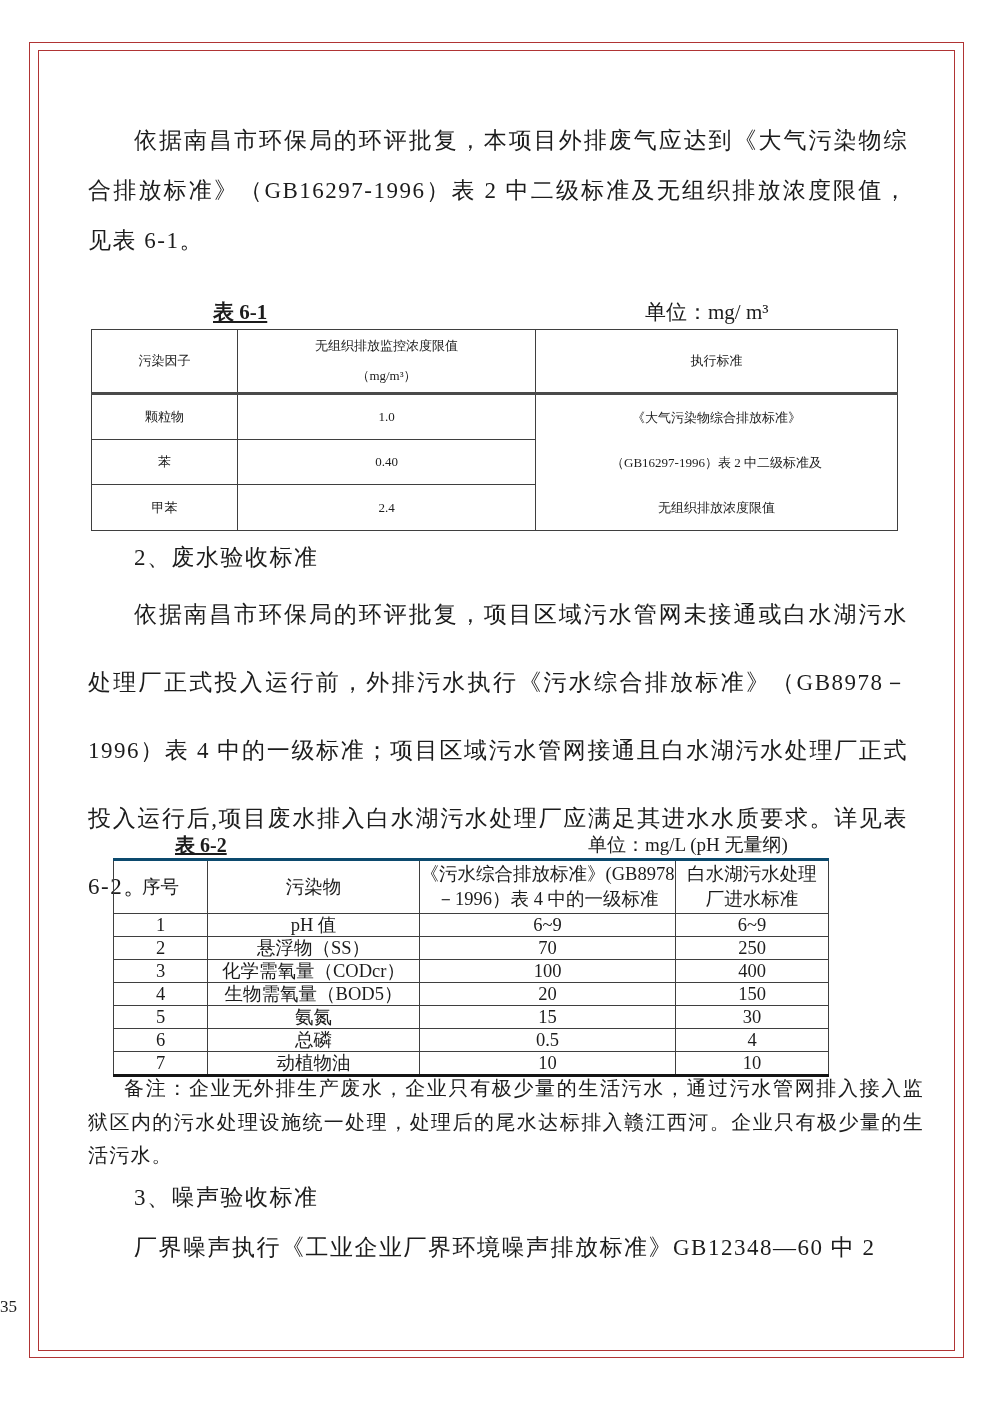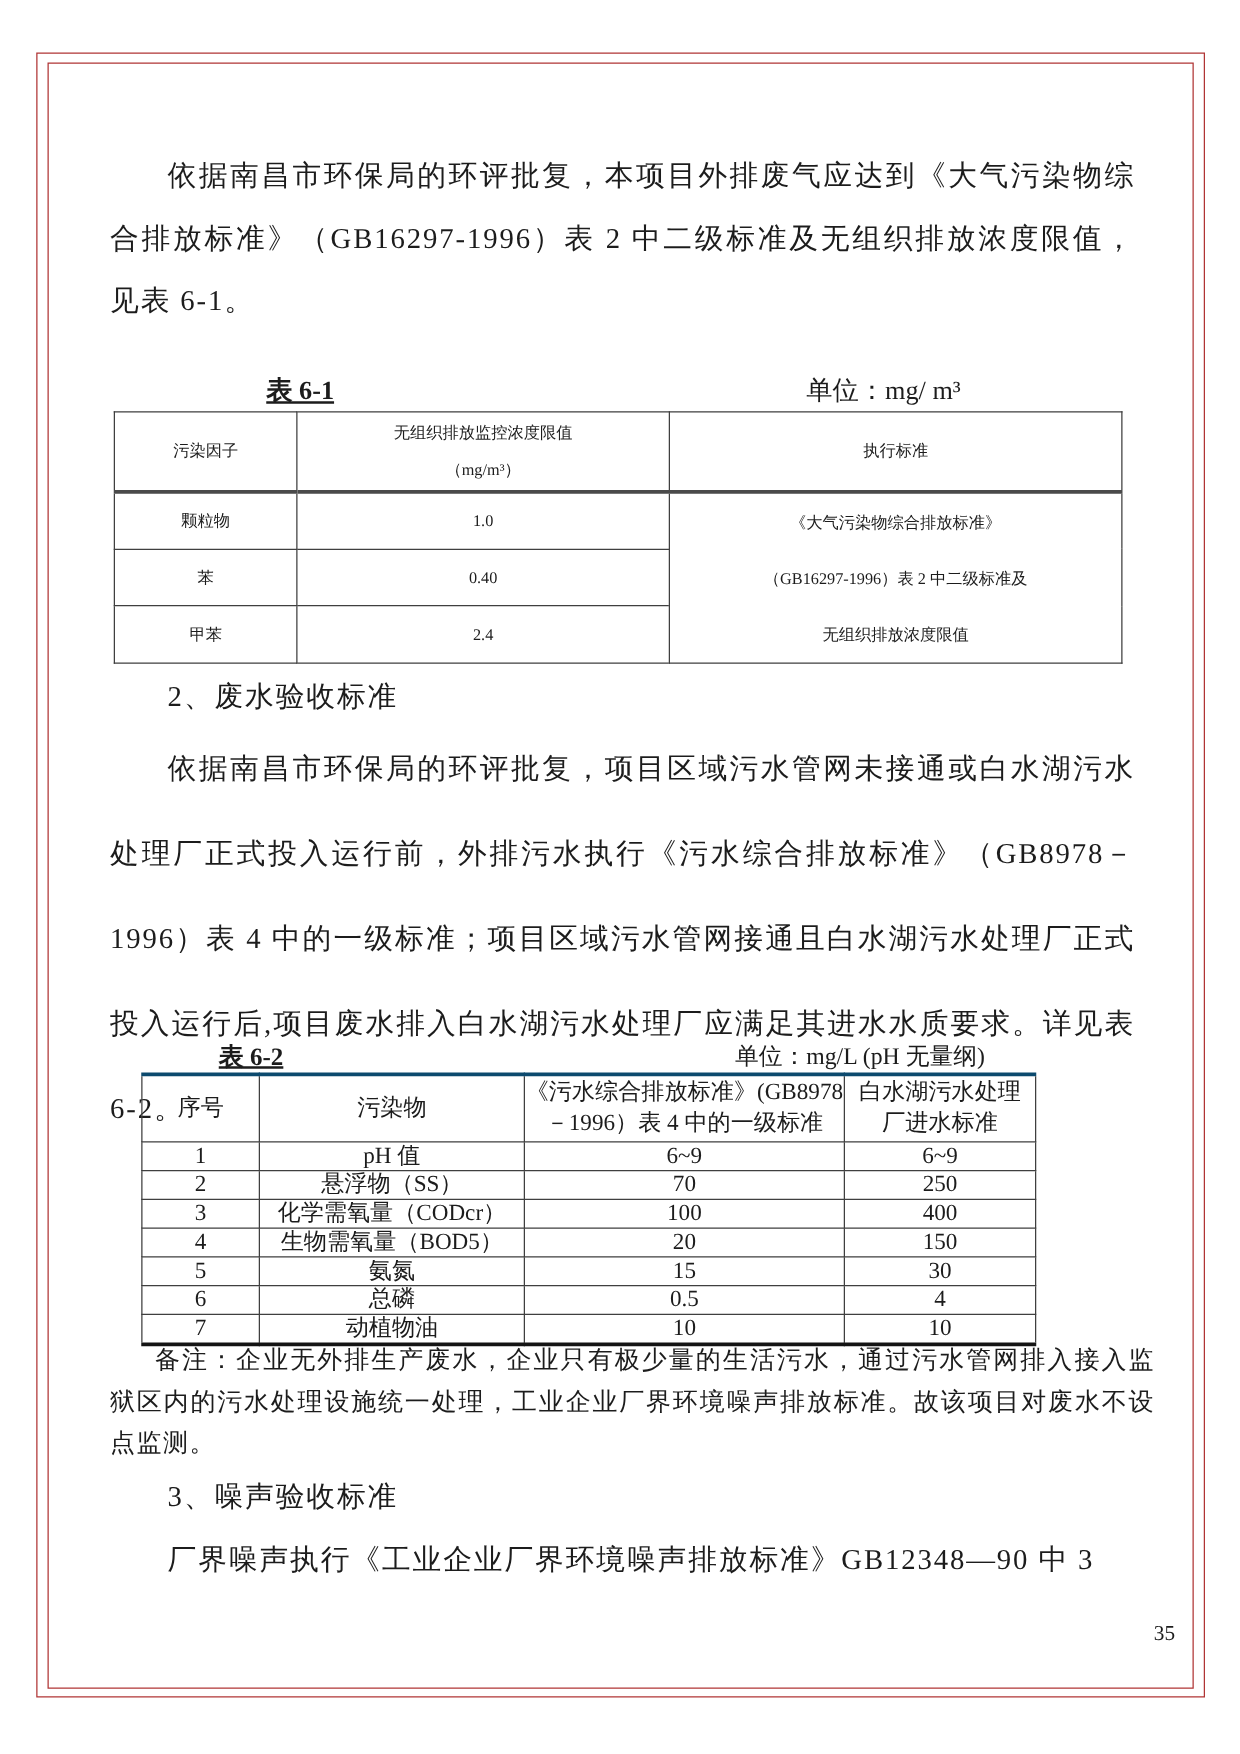--- a/index.html
+++ b/index.html
@@ -39,21 +39,21 @@
   #table2 tr.head td { height:54px; line-height:25px; }
   #table2 tr.data td { height:23px; line-height:22px; }
 
   .note {
     position:absolute; left:88px; top:1072px; width:836px;
     font-size:20px; line-height:33.5px; letter-spacing:1.2px;
     text-align:justify; text-indent:1.8em;
   }
   .single { line-height:40px; }
   .pagenum { position:absolute; left:0; top:1297px; width:940px;
-             text-align:right; font-size:17px; }
+             text-align:left; font-size:17px; }
 </style>
 </head>
 <body>
 
 <div class="frame outer"></div>
 <div class="frame inner"></div>
 
 <p class="para" style="top:116px;">依据南昌市环保局的环评批复，本项目外排废气应达到《大气污染物综合排放标准》（GB16297-1996）表 2 中二级标准及无组织排放浓度限值，见表 6-1。</p>
 
 <div class="caption" style="left:91px; top:298px; width:809px; height:28px;">
@@ -163,19 +163,19 @@
   </tr>
   <tr class="data">
     <td>7</td>
     <td>动植物油</td>
     <td>10</td>
     <td>10</td>
   </tr>
 </tbody>
   </table>
 
-<p class="note">备注：企业无外排生产废水，企业只有极少量的生活污水，通过污水管网排入接入监狱区内的污水处理设施统一处理，工业企业厂界环境噪声排放标准。故该项目对废水不设点监测。</p>
+<p class="note">备注：企业无外排生产废水，企业只有极少量的生活污水，通过污水管网排入接入监狱区内的污水处理设施统一处理，处理后的尾水达标排入赣江西河。企业只有极少量的生活污水。</p>
 
 <p class="para heading single" style="top:1178px;">3、噪声验收标准</p>
 
-<p class="para single" style="top:1228px;">厂界噪声执行《工业企业厂界环境噪声排放标准》GB12348—90 中 3</p>
+<p class="para single" style="top:1228px;">厂界噪声执行《工业企业厂界环境噪声排放标准》GB12348—60 中 2</p>
 
 <div class="pagenum">35</div>
 
 </body></html>

